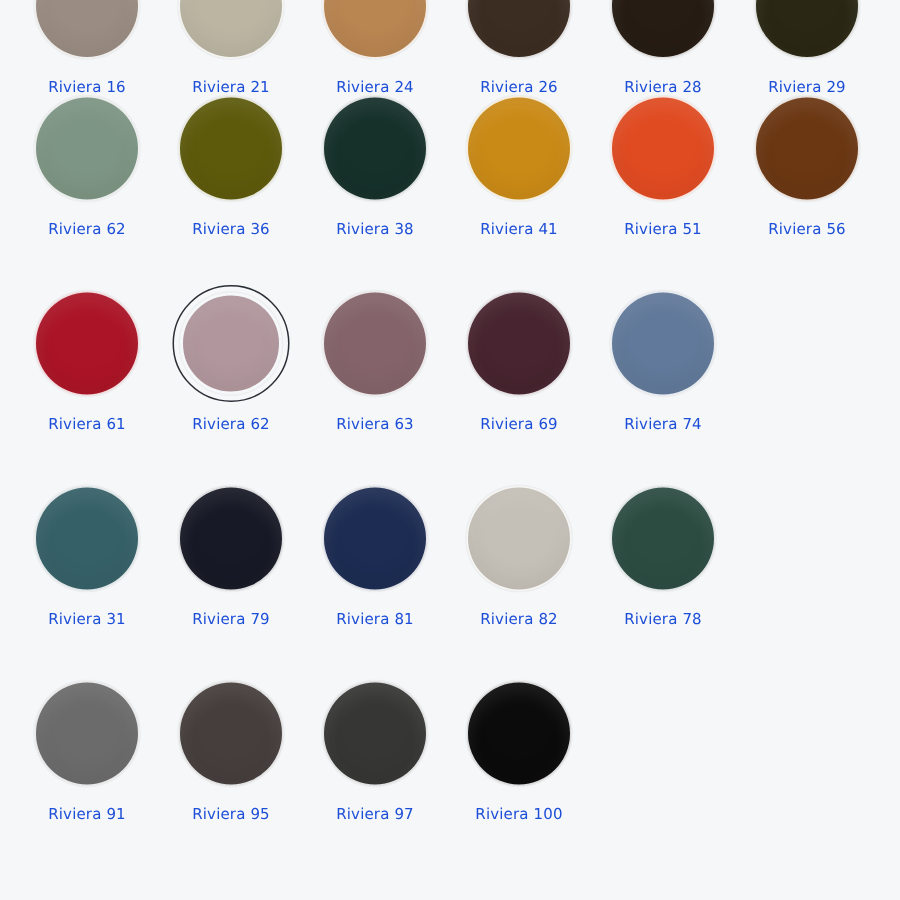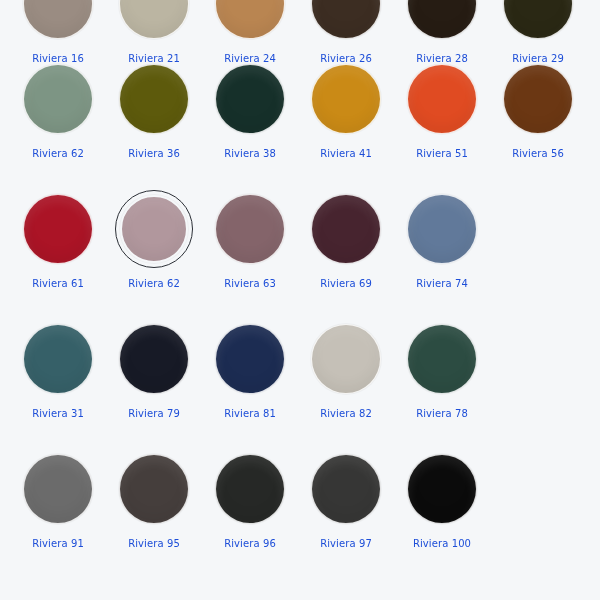--- a/index.html
+++ b/index.html
@@ -245,26 +245,20 @@
         <div class="swatch-label">Riviera 91</div>
       </div>
       <div class="swatch-cell">
         <div class="swatch-disc-wrap">
           <div class="swatch-disc" style="background-color: rgb(69, 62, 60);"></div>
         </div>
         <div class="swatch-label">Riviera 95</div>
       </div>
       <div class="swatch-cell">
         <div class="swatch-disc-wrap">
-          <div class="swatch-disc" style="background-color: rgb(38, 40, 38);"></div>
-        </div>
-        <div class="swatch-label">Riviera 96</div>
-      </div>
-      <div class="swatch-cell">
-        <div class="swatch-disc-wrap">
           <div class="swatch-disc" style="background-color: rgb(54, 54, 53);"></div>
         </div>
         <div class="swatch-label">Riviera 97</div>
       </div>
       <div class="swatch-cell">
         <div class="swatch-disc-wrap">
           <div class="swatch-disc" style="background-color: rgb(11, 11, 11);"></div>
         </div>
         <div class="swatch-label">Riviera 100</div>
       </div>

